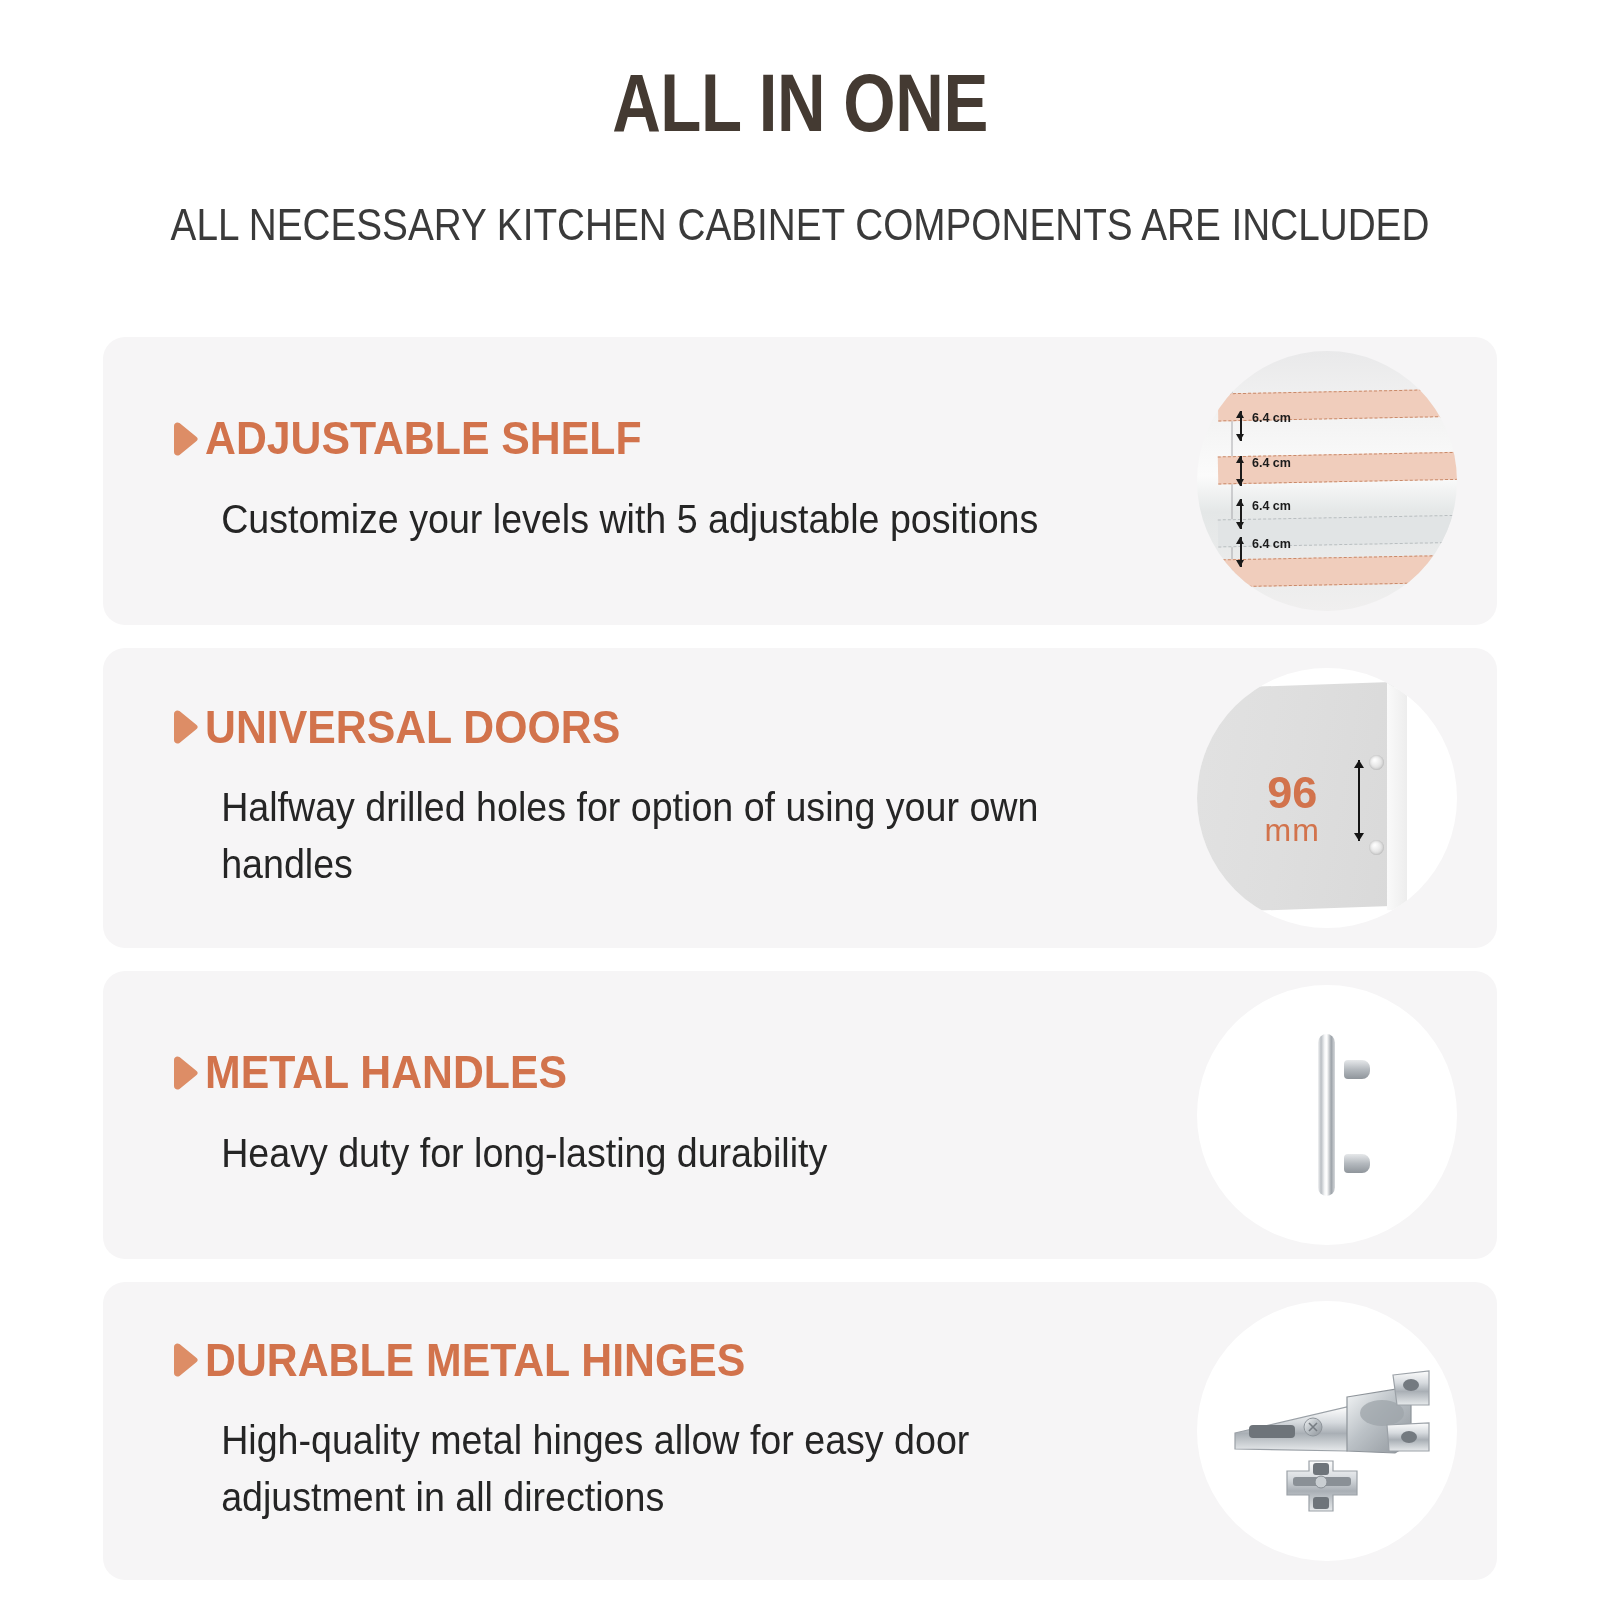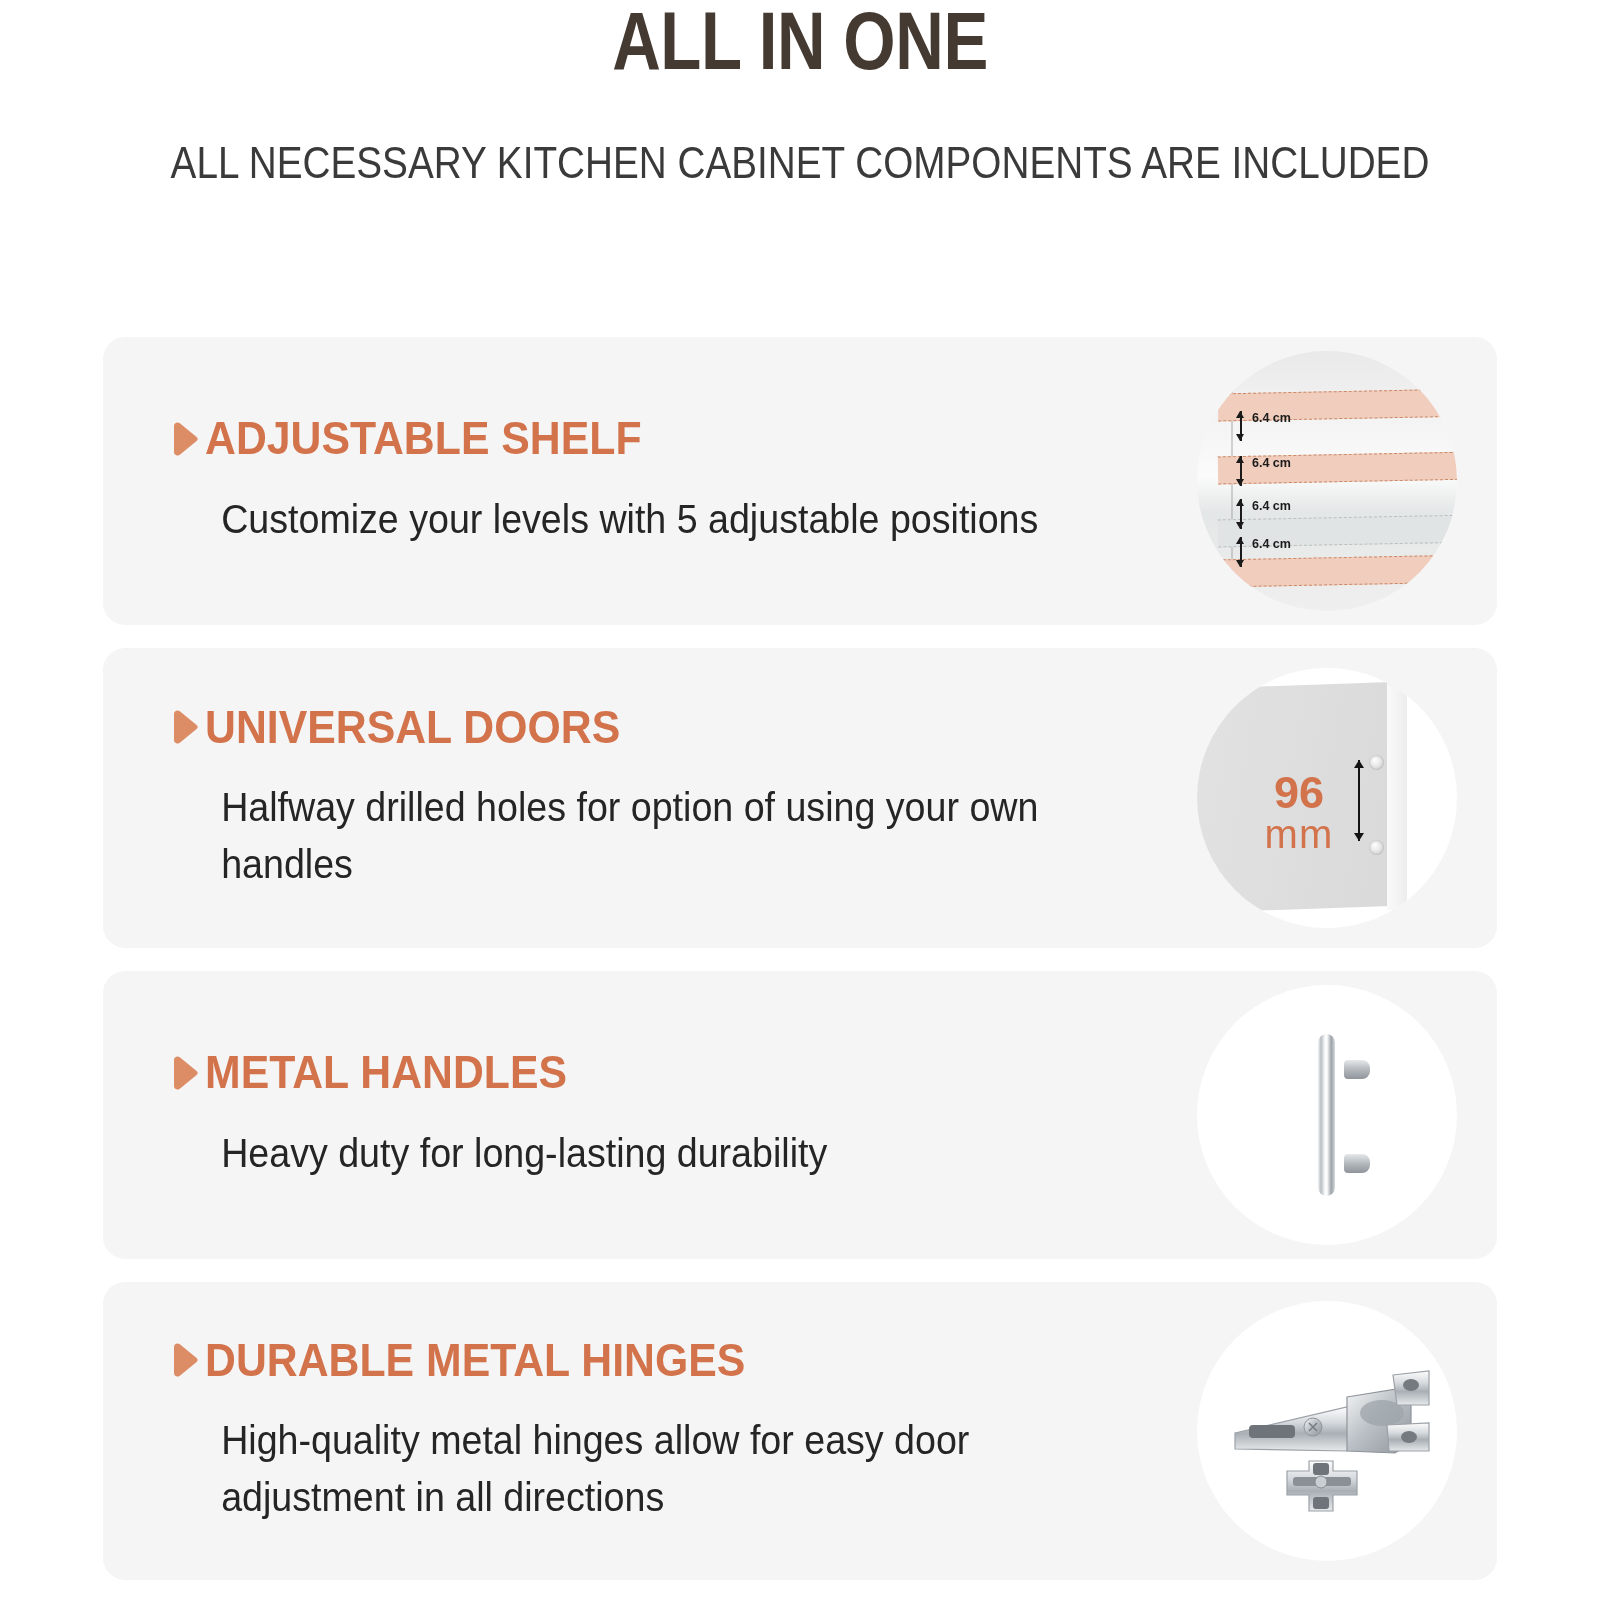--- a/index.html
+++ b/index.html
@@ -10,20 +10,21 @@
   body {
     width: 1600px;
     height: 1600px;
     font-family: "Liberation Sans", sans-serif;
     overflow: hidden;
     position: relative;
   }
 
   
   .page-header {
+    padding-top: 62px;
     text-align: center;
   }
   .main-title {
     font-family: "Liberation Sans", sans-serif;
     font-size: 82px;
     font-weight: bold;
     letter-spacing: -0.5px;
     color: #443A32;
     line-height: 1;
     margin: 0;
@@ -240,21 +241,21 @@
     line-height: 0.95;
   }
   .door-measure .num {
     font-family: "Liberation Sans", sans-serif;
     font-size: 45px;
     font-weight: bold;
     display: block;
   }
   .door-measure .unit {
     font-family: "Liberation Sans", sans-serif;
-    font-size: 40px;
+    font-size: 32px;
     font-weight: 400;
     display: block;
     letter-spacing: 1px;
   }
 
   
   .handle-photo { position: absolute; inset: 0; background: #FFFFFF; }
   .handle-bar {
     position: absolute;
     left: 50%;

